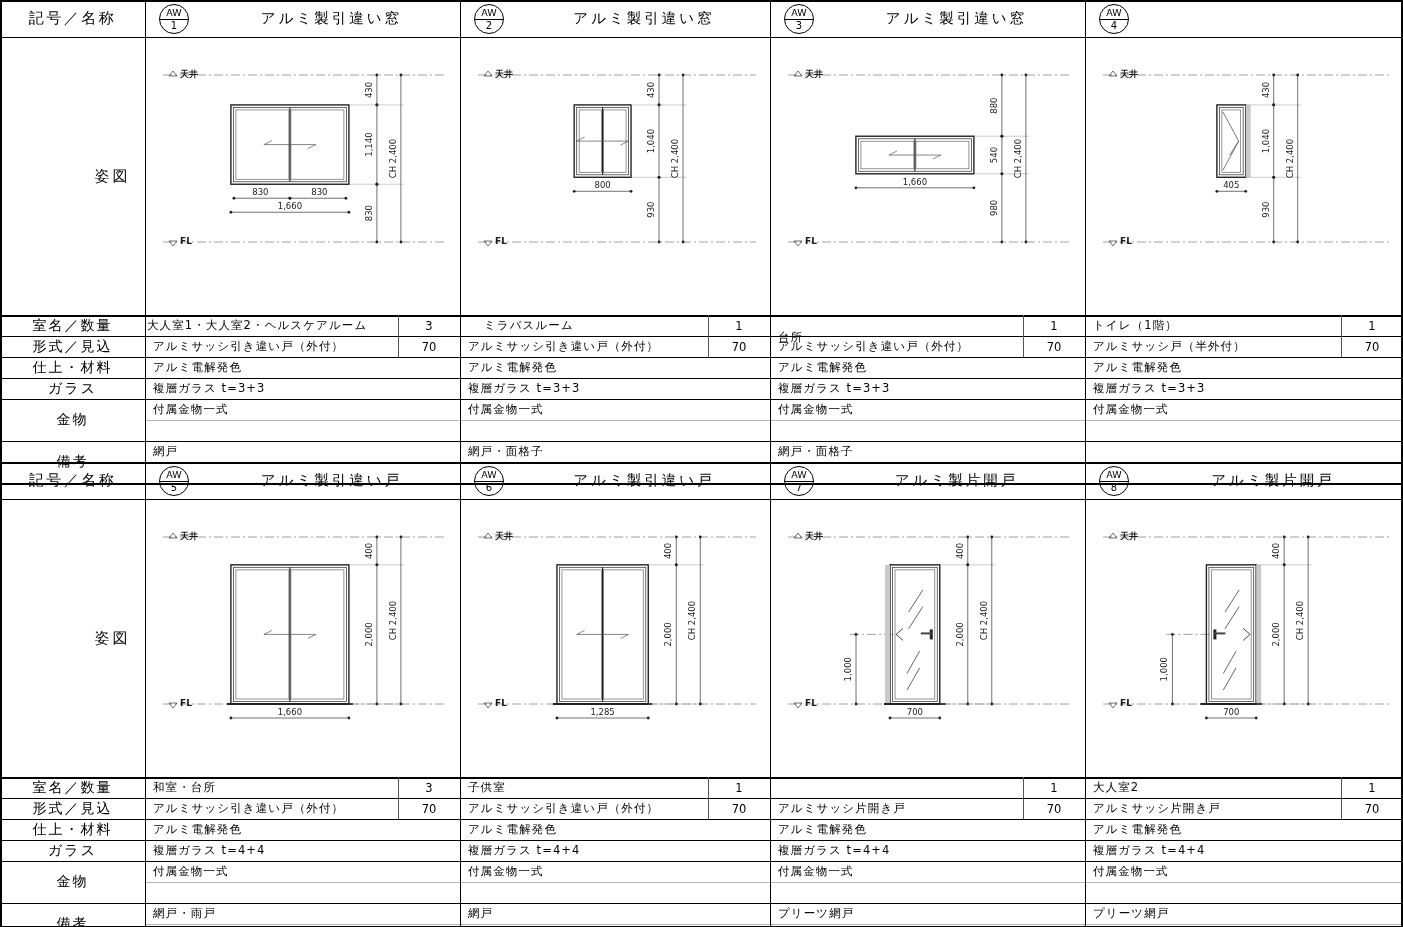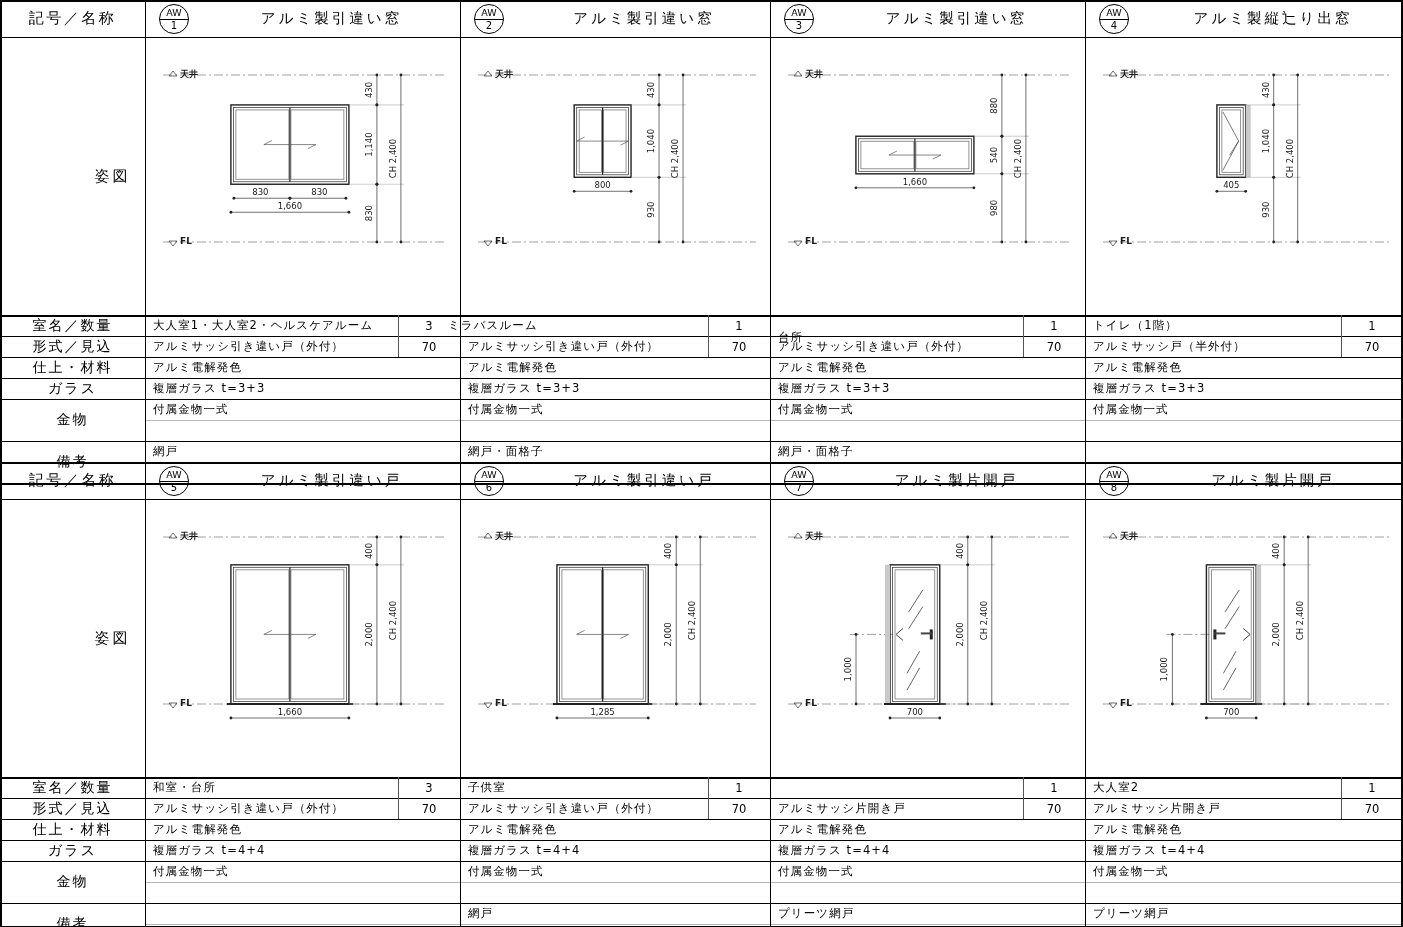--- a/index.html
+++ b/index.html
@@ -113,21 +113,20 @@
         <div class="hdr-name">アルミ製引違い窓</div>
       </div>
       <div class="hdr-panel" style="left: 1085px; width: 318px;">
         <div class="badge-cell">
           <div class="badge">
             <div class="btop">AW</div>
             <div class="bdiv"></div>
             <div class="bbot">4</div>
           </div>
         </div>
-        <div class="hdr-name">アルミ製縦辷り出窓</div>
       </div>
     </div>
     <div class="block" style="top: 37px; height: 278px;">
       <div class="draw-label">姿図</div>
       <div class="draw-cell" style="left: 145px; width: 315px;"><svg width="315" height="278" viewBox="0 0 315 278">
           <line x1="18" y1="38" x2="301" y2="38" stroke="#888" stroke-width="0.8" stroke-dasharray="9,3,2,3"></line>
           <line x1="18" y1="205" x2="301" y2="205" stroke="#888" stroke-width="0.8" stroke-dasharray="9,3,2,3"></line>
           <polygon points="28,34 24,39 32,39" fill="none" stroke="#333" stroke-width="0.7"></polygon>
           <text x="35" y="39.5" font-size="9" font-family="DejaVu Sans, sans-serif" fill="#1a1a1a" text-anchor="start" font-weight="600">天井</text>
           <polygon points="28,209 24,204 32,204" fill="none" stroke="#333" stroke-width="0.7"></polygon>
@@ -286,23 +285,23 @@
           <circle cx="212.67457831325302" cy="38" r="1.4" fill="#222"></circle>
           <circle cx="212.67457831325302" cy="205" r="1.4" fill="#222"></circle>
           <text x="207.67457831325302" y="121.5" font-size="8.5" font-family="DejaVu Sans, sans-serif" fill="#1a1a1a" text-anchor="middle" transform="rotate(-90 207.67457831325302 121.5)">CH 2,400</text>
           <line x1="131.88542168674698" y1="154.28750000000002" x2="160.67457831325302" y2="154.28750000000002" stroke="#333" stroke-width="0.7"></line>
           <circle cx="131.88542168674698" cy="154.28750000000002" r="1.4" fill="#222"></circle>
           <circle cx="160.67457831325302" cy="154.28750000000002" r="1.4" fill="#222"></circle>
           <text x="146.28" y="151.28750000000002" font-size="8.5" font-family="DejaVu Sans, sans-serif" fill="#1a1a1a" text-anchor="middle">405</text>
         </svg></div>
     </div>
     <div class="spec-label" style="top: 315px; height: 21px;">室名／数量</div>
-    <div class="spec-cell" style="left: 145px; width: 253px; top: 315px;">大人室1・大人室2・ヘルスケアルーム</div>
+    <div class="spec-cell" style="left: 139px; width: 253px; top: 315px;">大人室1・大人室2・ヘルスケアルーム</div>
     <div class="spec-qty" style="left: 398px; width: 62px; top: 315px;">3</div>
-    <div class="spec-cell" style="left: 440px; width: 248px; top: 315px;">ミラバスルーム</div>
+    <div class="spec-cell" style="left: 476px; width: 248px; top: 315px;">ミラバスルーム</div>
     <div class="spec-qty" style="left: 708px; width: 62px; top: 315px;">1</div>
     <div class="spec-cell" style="left: 770px; width: 253px; top: 315px; margin-top: 12px;">台所</div>
     <div class="spec-qty" style="left: 1023px; width: 62px; top: 315px;">1</div>
     <div class="spec-cell" style="left: 1085px; width: 256px; top: 315px;">トイレ（1階）</div>
     <div class="spec-qty" style="left: 1341px; width: 62px; top: 315px;">1</div>
     <div class="spec-label" style="top: 336px; height: 21px;">形式／見込</div>
     <div class="spec-cell" style="left: 145px; width: 253px; top: 336px;">アルミサッシ引き違い戸（外付）</div>
     <div class="spec-qty" style="left: 398px; width: 62px; top: 336px;">70</div>
     <div class="spec-cell" style="left: 460px; width: 248px; top: 336px;">アルミサッシ引き違い戸（外付）</div>
     <div class="spec-qty" style="left: 708px; width: 62px; top: 336px;">70</div>
@@ -589,20 +588,21 @@
     <div class="spec-cell" style="left: 460px; width: 310px; top: 840px;">複層ガラス  t=4+4</div>
     <div class="spec-cell" style="left: 770px; width: 315px; top: 840px;">複層ガラス  t=4+4</div>
     <div class="spec-cell" style="left: 1085px; width: 318px; top: 840px;">複層ガラス  t=4+4</div>
     <div class="spec-label" style="top: 861px; height: 42px;">金物</div>
     <div class="spec-cell" style="left: 145px; width: 315px; top: 861px;">付属金物一式</div>
     <div class="spec-cell" style="left: 460px; width: 310px; top: 861px;">付属金物一式</div>
     <div class="spec-cell" style="left: 770px; width: 315px; top: 861px;">付属金物一式</div>
     <div class="spec-cell" style="left: 1085px; width: 318px; top: 861px;">付属金物一式</div>
     <div class="frame-line" style="left: 145px; top: 882px; width: 1258px; height: 1px; background: rgb(181, 181, 181);"></div>
     <div class="spec-label" style="top: 903px; height: 42px;">備考</div>
+    <div class="spec-cell" style="left: 145px; width: 315px; top: 903px;">網戸・雨戸</div>
     <div class="spec-cell" style="left: 460px; width: 310px; top: 903px;">網戸</div>
     <div class="spec-cell" style="left: 770px; width: 315px; top: 903px;">プリーツ網戸</div>
     <div class="spec-cell" style="left: 1085px; width: 318px; top: 903px;">プリーツ網戸</div>
     <div class="frame-line" style="left: 145px; top: 924px; width: 1258px; height: 1px; background: rgb(181, 181, 181);"></div>
     <div class="frame-line" style="left: 0px; top: 462px; width: 1403px; height: 1.6px; background: rgb(0, 0, 0);"></div>
     <div class="frame-line" style="left: 0px; top: 499px; width: 1403px; height: 1px; background: rgb(0, 0, 0);"></div>
     <div class="frame-line" style="left: 0px; top: 777px; width: 1403px; height: 1.6px; background: rgb(0, 0, 0);"></div>
     <div class="frame-line" style="left: 0px; top: 798px; width: 1403px; height: 1px; background: rgb(0, 0, 0);"></div>
     <div class="frame-line" style="left: 0px; top: 819px; width: 1403px; height: 1px; background: rgb(0, 0, 0);"></div>
     <div class="frame-line" style="left: 0px; top: 840px; width: 1403px; height: 1px; background: rgb(0, 0, 0);"></div>

